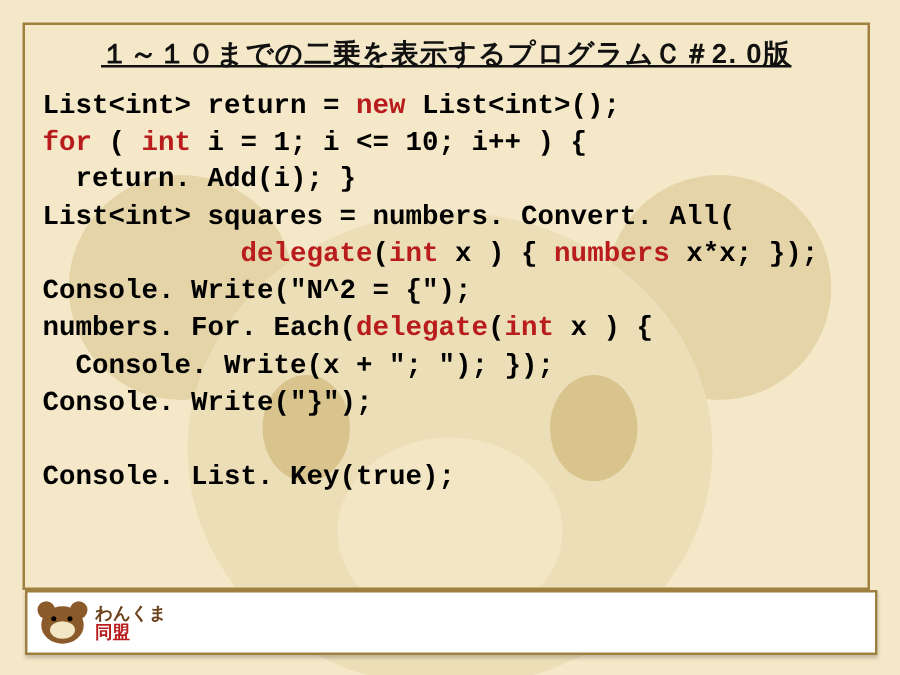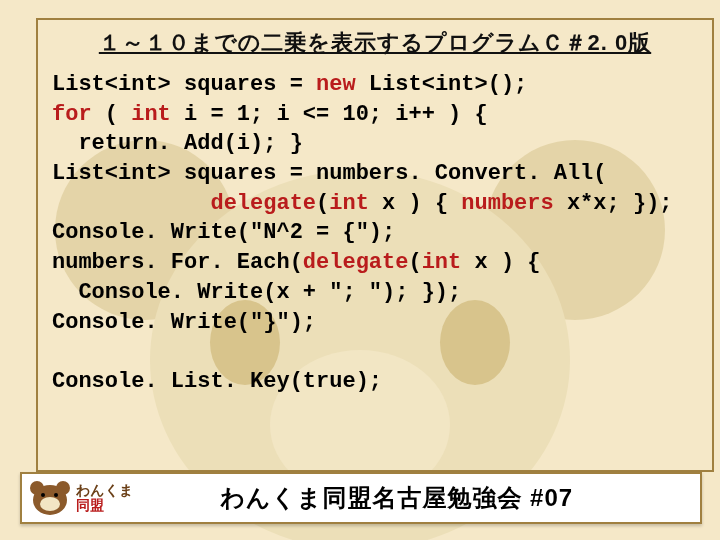--- a/index.html
+++ b/index.html
@@ -18,21 +18,21 @@
     background: #e8d8b0;
   }
   .ear-l { width: 180px; height: 180px; left: 55px; top: 140px; background: #e4d4a8; }
   .ear-r { width: 180px; height: 180px; right: 55px; top: 140px; background: #e4d4a8; }
   .face  { width: 420px; height: 380px; left: 150px; top: 170px; background: #ecdfb8; }
   .eye-l { width: 70px; height: 85px; left: 210px; top: 300px; background: #d8c48c; }
   .eye-r { width: 70px; height: 85px; right: 210px; top: 300px; background: #d8c48c; }
   .snout { width: 180px; height: 150px; left: 270px; top: 350px; background: #f2e6c4; }
   .frame {
     position: absolute;
-    left: 36px;
+    left: 18px;
     top: 18px;
     width: 674px;
     height: 450px;
     border: 2px solid #a08040;
     background: transparent;
   }
   .title {
     text-align: center;
     font-size: 22px;
     font-weight: bold;
@@ -113,21 +113,21 @@
 <div class="bg-circle ear-l"></div>
 <div class="bg-circle ear-r"></div>
 <div class="bg-circle face"></div>
 <div class="bg-circle eye-l"></div>
 <div class="bg-circle eye-r"></div>
 <div class="bg-circle snout"></div>
 
 <div class="frame">
   <div class="title">１～１０までの二乗を表示するプログラムＣ＃2. 0版</div>
 
-  <div class="code"><span><span>List&lt;int&gt;</span><span> squares = </span><span class="kw">new</span><span> List&lt;int&gt;();</span></span>
+  <div class="code"><span><span>List&lt;int&gt;</span><span> return = </span><span class="kw">new</span><span> List&lt;int&gt;();</span></span>
 <span><span class="kw">for</span><span> ( </span><span class="kw">int</span><span> i = 1; i &lt;= 10; i++ ) {</span></span>
 <span>  return. Add(i); }</span>
 <span>List&lt;int&gt; squares = numbers. Convert. All(</span>
 <span><span>            </span><span class="kw">delegate</span><span>(</span><span class="kw">int</span><span> x ) { </span><span class="kw">numbers</span><span> x*x; });</span></span>
 <span>Console. Write("N^2 = {");</span>
 <span><span>numbers. For. Each(</span><span class="kw">delegate</span><span>(</span><span class="kw">int</span><span> x ) {</span></span>
 <span>  Console. Write(x + "; "); });</span>
 <span>Console. Write("}");</span>
 <span></span>
 <span>Console. List. Key(true);</span></div>
@@ -139,14 +139,13 @@
       <div class="le2"></div>
     <div class="lh"></div>
       <div class="lf"></div>
     <div class="ley1"></div>
       <div class="ley2"></div>
   </div>
   <div class="logo-text">
     <div class="l1">わんくま</div>
     <div class="l2">同盟</div>
   </div>
-  <div class="footer-title">わんくま同盟名古屋勉強会 #07</div>
 </div>
 
 </body></html>

